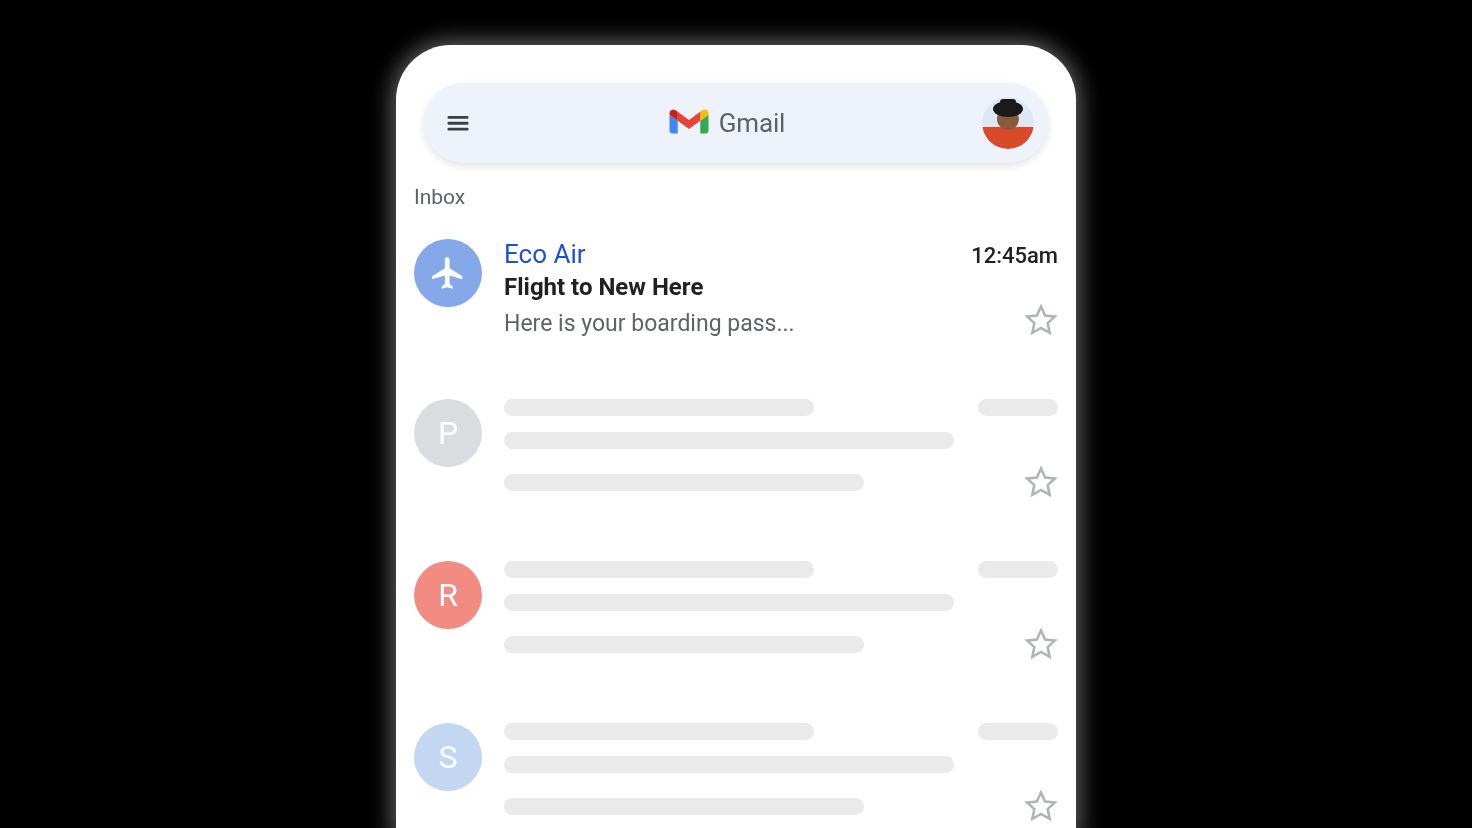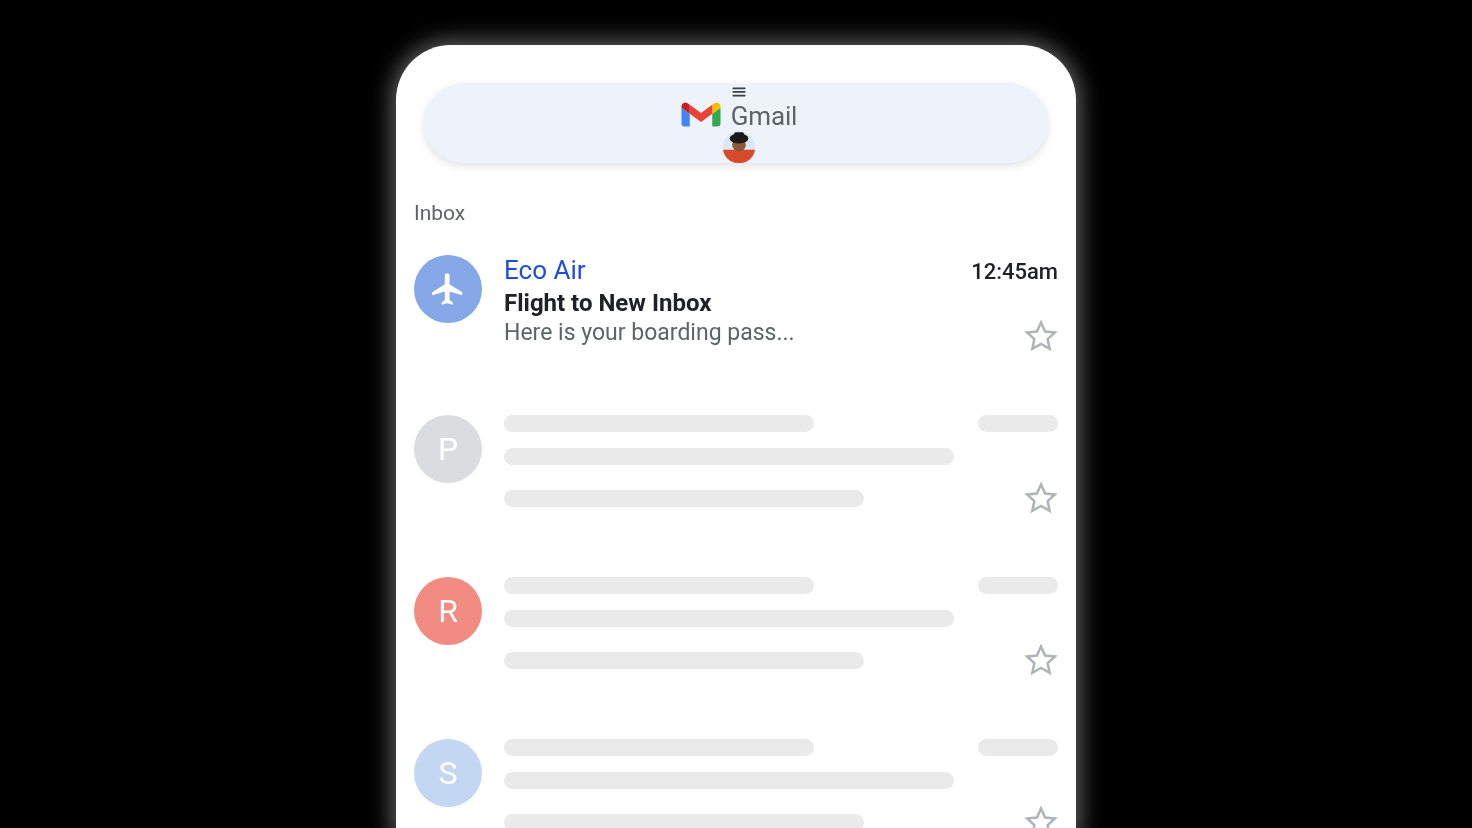--- a/index.html
+++ b/index.html
@@ -25,21 +25,20 @@
     }
     .search-bar {
       margin: 0 28px;
       height: 80px;
       background: #eef2fb;
       border-radius: 40px;
       display: flex;
       align-items: center;
       padding: 0 14px 0 20px;
       box-shadow: 0 3px 8px rgba(0,0,0,0.12);
-      flex-direction: column;
     }
     .menu-icon {
       width: 28px;
       height: 28px;
       cursor: pointer;
       color: #3c4043;
     }
     .search-center {
       flex: 1;
       display: flex;
@@ -59,21 +58,21 @@
     }
     .avatar {
       width: 52px;
       height: 52px;
       border-radius: 50%;
       cursor: pointer;
       overflow: hidden;
       display: block;
     }
     .section-label {
-      margin: 38px 0 10px 18px;
+      margin: 22px 0 10px 18px;
       font-size: 21px;
       color: #5f6368;
       font-weight: 400;
     }
     .email-list { padding: 0 18px; }
     .email-row {
       display: flex;
       padding: 20px 0 42px 0;
       gap: 22px;
       cursor: pointer;
@@ -115,21 +114,21 @@
     }
     .subject {
       font-size: 24px;
       font-weight: 700;
       color: #202124;
       margin-top: 4px;
     }
     .row-bottom {
       display: flex;
       justify-content: space-between;
-      align-items: flex-start;
+      align-items: flex-end;
       margin-top: 2px;
       gap: 14px;
     }
     .snippet {
       font-size: 23px;
       color: #5f6368;
       font-weight: 400;
       white-space: nowrap;
       overflow: hidden;
       text-overflow: ellipsis;
@@ -207,21 +206,21 @@
       <div class="email-avatar blue">
         <svg class="plane-icon" viewBox="0 0 24 24" fill="currentColor">
           <path d="M21 16v-2l-8-5V3.5a1.5 1.5 0 0 0-3 0V9l-8 5v2l8-2.5V19l-2 1.5V22l3.5-1 3.5 1v-1.5L13 19v-5.5l8 2.5z"></path>
         </svg>
       </div>
       <div class="email-body">
         <div class="row-top">
           <span class="sender">Eco Air</span>
           <span class="time">12:45am</span>
         </div>
-        <div class="subject">Flight to New Inbox</div>
+        <div class="subject">Flight to New Here</div>
         <div class="row-bottom">
           <span class="snippet">Here is your boarding pass...</span>
           <svg class="star-icon" viewBox="0 0 24 24" fill="none" stroke="currentColor" stroke-width="1.8">
             <path d="M12 2.5l2.9 6.3 6.9.7-5.1 4.7 1.4 6.8L12 17.6 5.9 21l1.4-6.8L2.2 9.5l6.9-.7L12 2.5z"></path>
           </svg>
         </div>
       </div>
     </div>
 
     <div class="skeleton-row">

